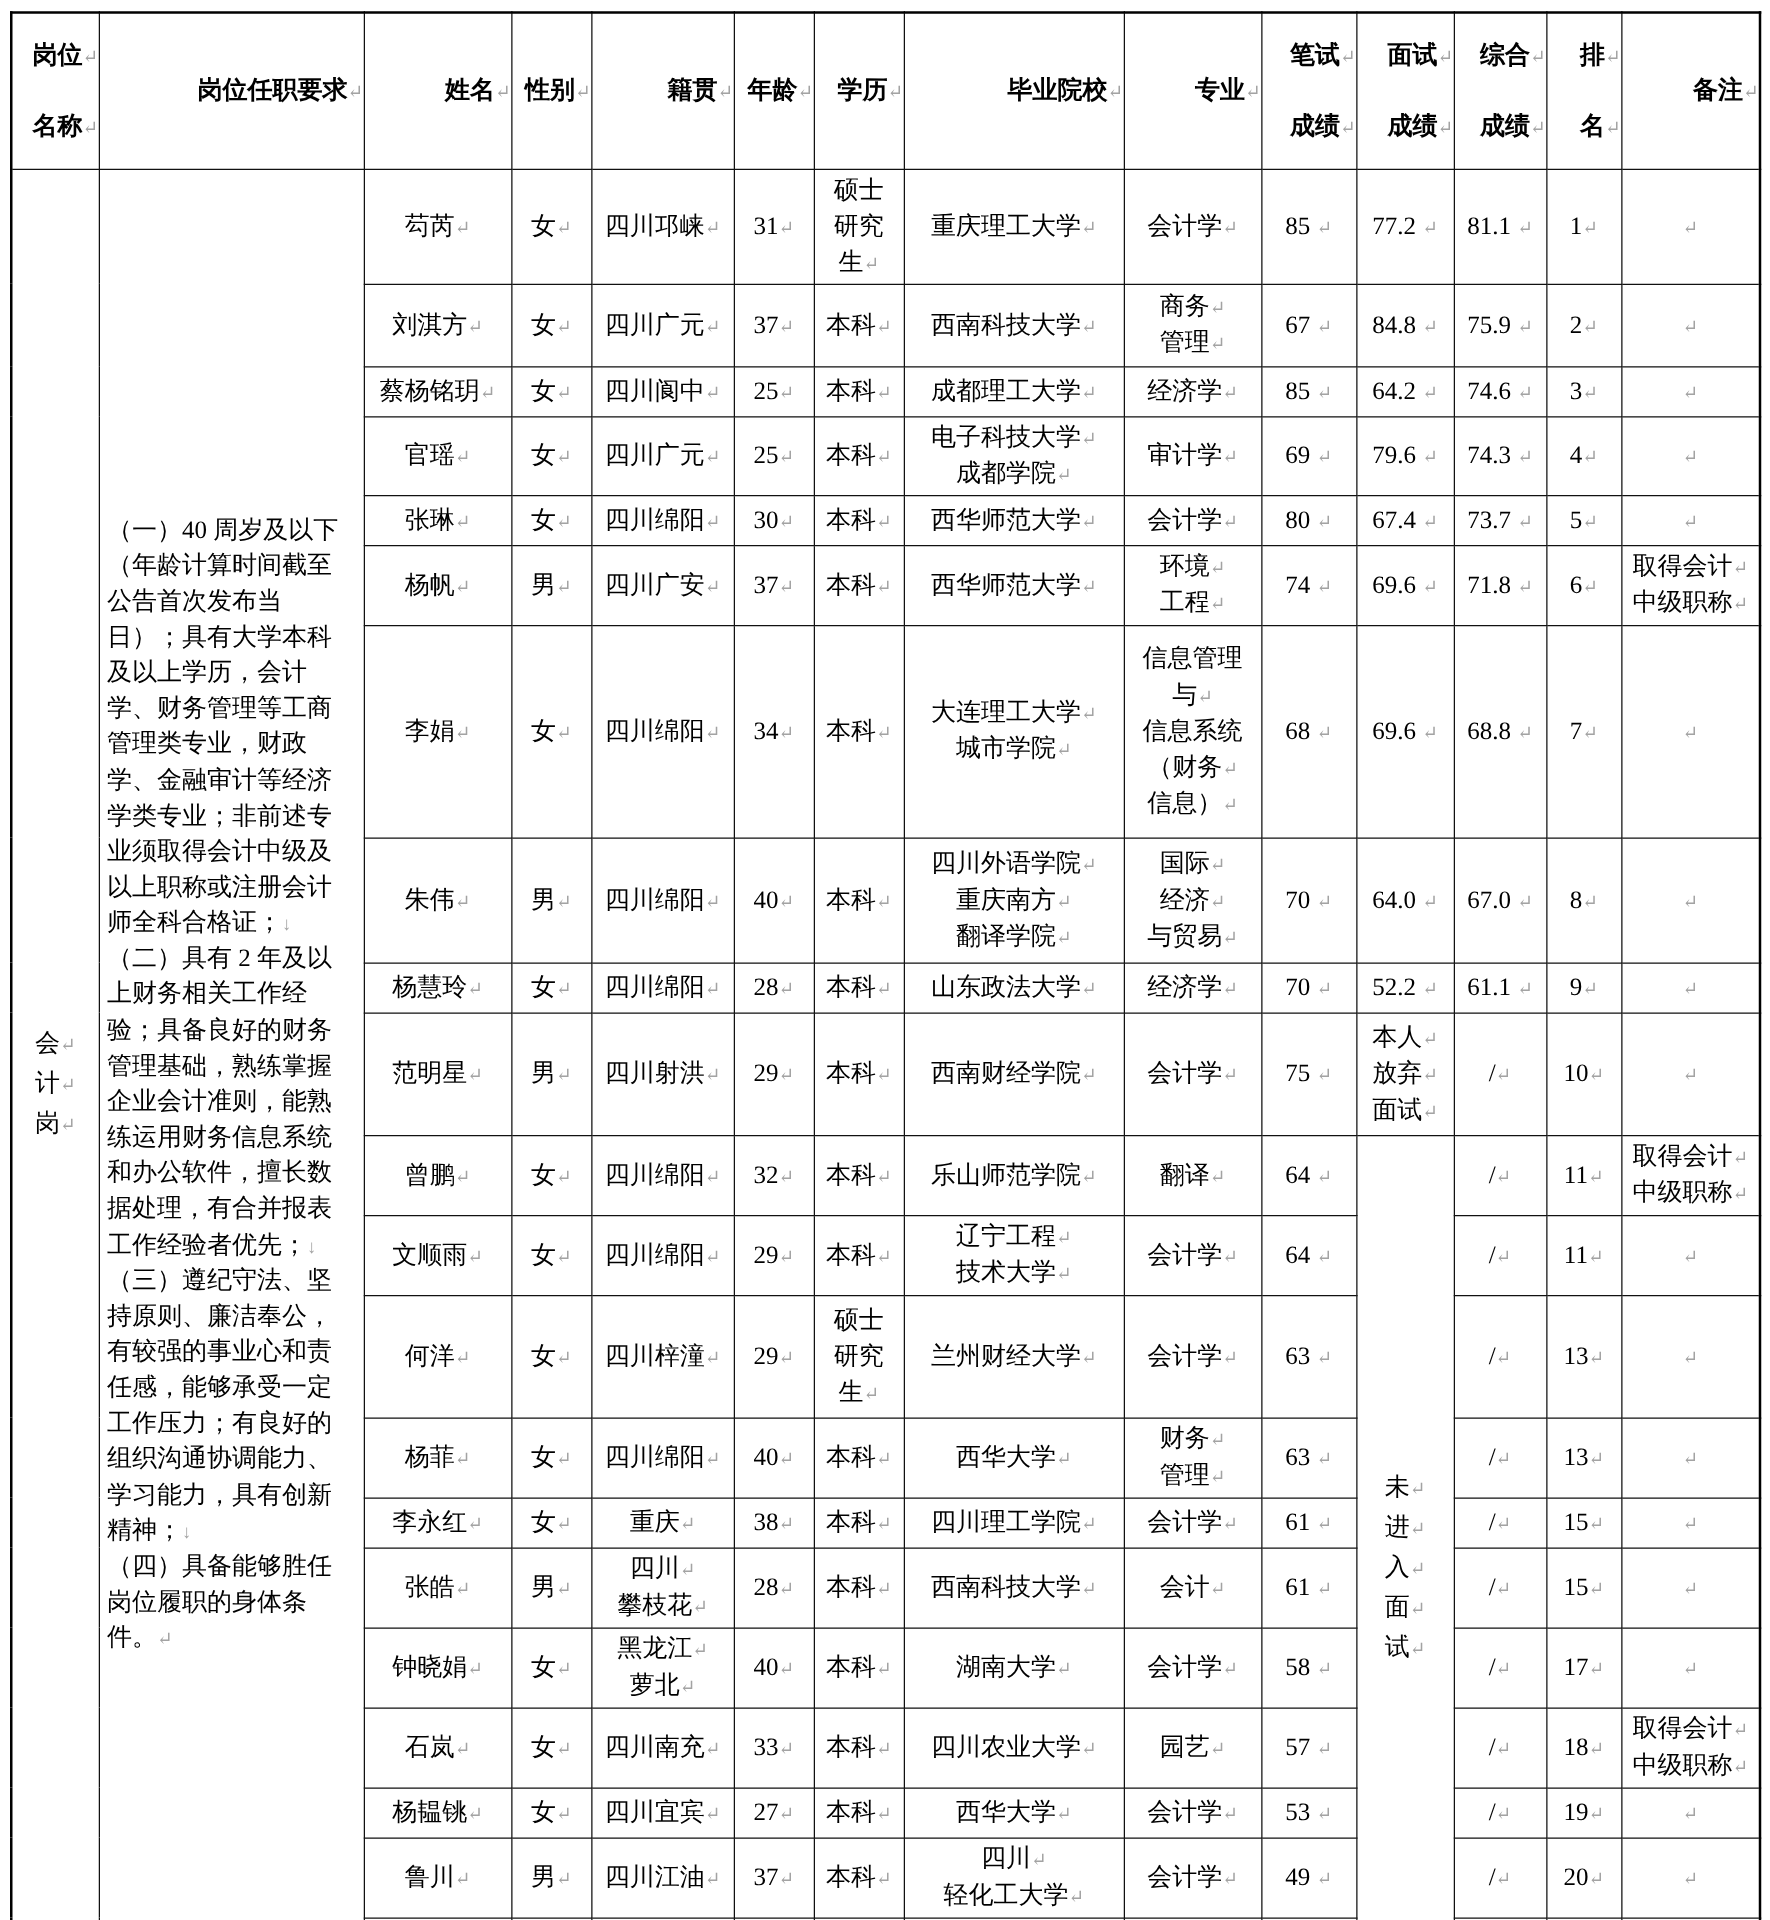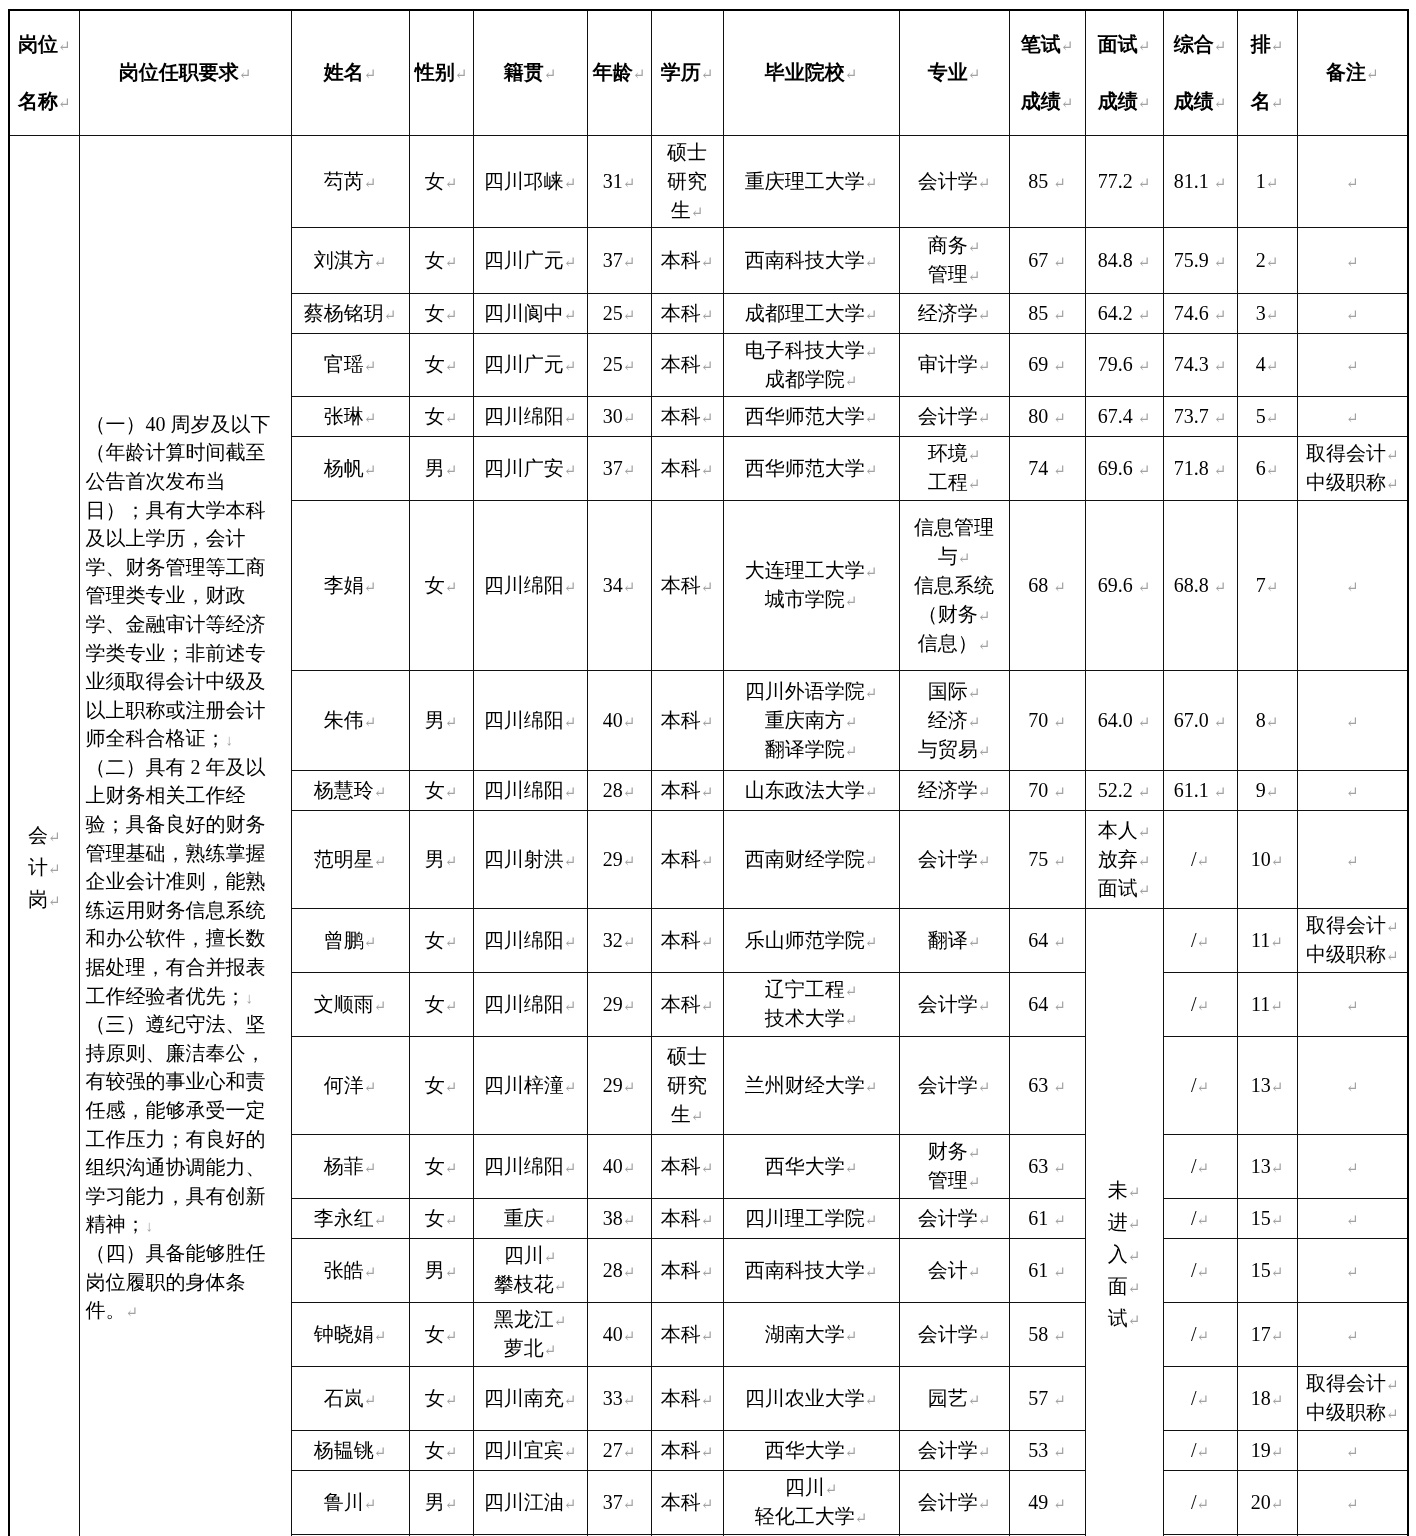--- a/index.html
+++ b/index.html
@@ -23,20 +23,21 @@
     line-height:1.45;
     padding:2px 2px;
     overflow:hidden;
     font-weight:normal;
     word-break:break-all;
   }
   tr.hd th{
     font-weight:bold;
     line-height:2.85;
     padding:0;
+    text-align:right;
   }
   td.req{
     text-align:left;
     vertical-align:middle;
     line-height:1.43;
     padding:0 6px;
   }
   td.vert{
     line-height:1.6;
   }

